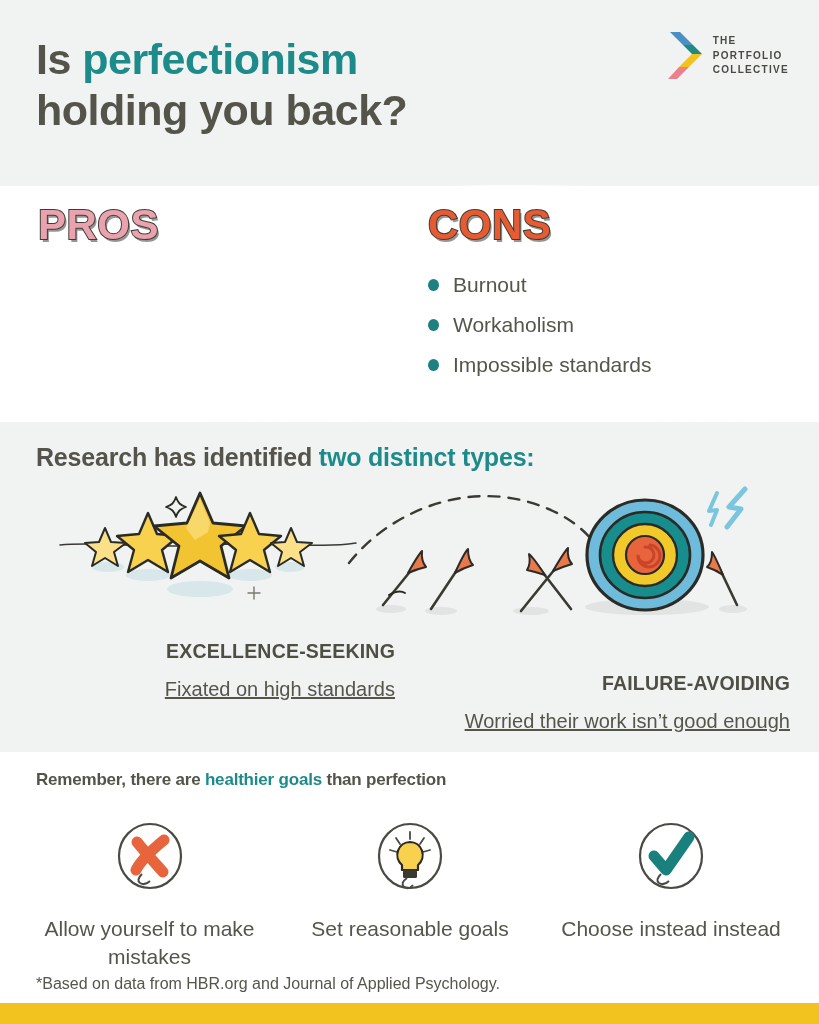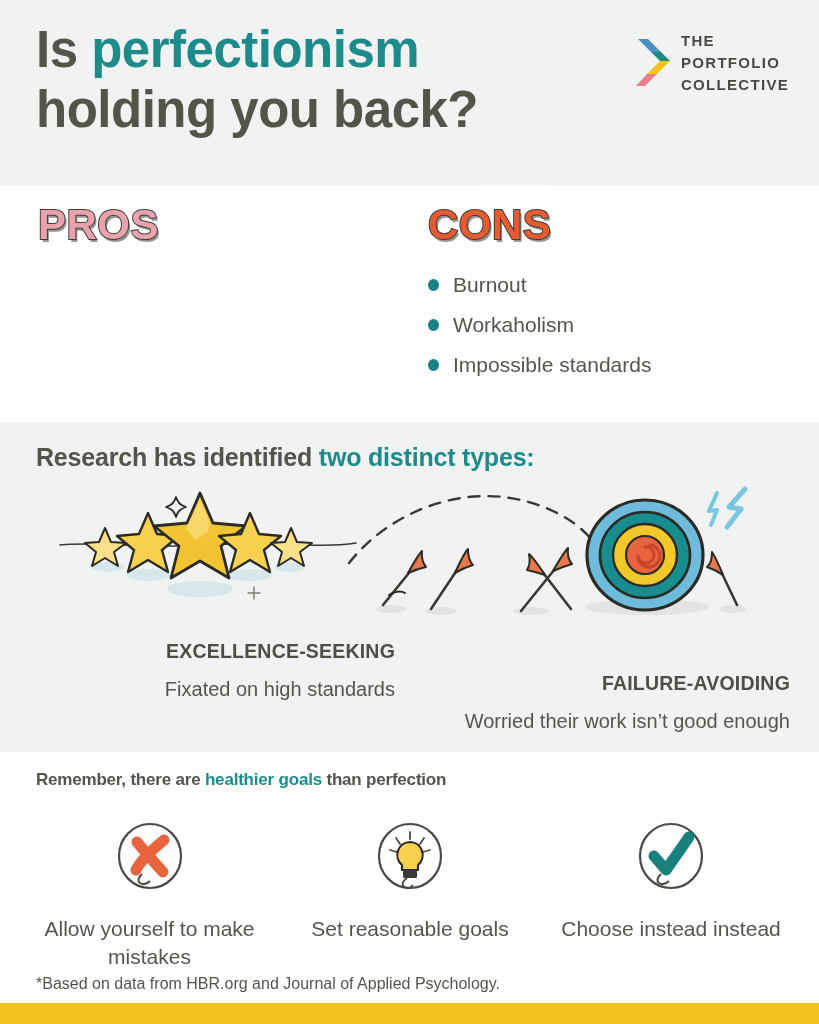--- a/index.html
+++ b/index.html
@@ -22,30 +22,30 @@
   .band-types   { top:422px; height:330px; background:#F1F2F2; }
   .band-goals   { top:752px; height:251px; background:#FFFFFF; }
   .band-footer  { top:1003px; height:21px; background:#F2C31E; }
 
   
   .wave { position:absolute; left:0; width:819px; height:14px; }
   .wave svg { display:block; width:100%; height:100%; }
 
   
   .hero-title {
-    position:absolute; left:36px; top:20px; width:560px;
-    font-size:51px; line-height:1.18; font-weight:bold;
+    position:absolute; left:36px; top:34px; width:560px;
+    font-size:43px; line-height:1.18; font-weight:bold;
     color:#54544A; letter-spacing:-0.5px;
   }
   .hero-title .teal { color:#1E8B8B; }
 
   .logo { position:absolute; right:30px; top:30px; display:flex; align-items:center; gap:9px; }
   .logo-mark { width:36px; height:52px; }
   .logo-words {
-    font-size:15px; font-weight:bold; letter-spacing:1.3px;
+    font-size:10px; font-weight:bold; letter-spacing:1.3px;
     color:#4A4A44; line-height:1.45; text-align:left;
   }
 
   
   .pc-col { position:absolute; top:204px; }
   .pc-left  { left:38px; }
   .pc-right { left:428px; }
   .pc-head {
     font-size:42px; font-weight:bold; letter-spacing:0.5px;
     line-height:1; margin-bottom:26px;
@@ -78,21 +78,21 @@
   .stars-svg  { position:absolute; left:58px;  top:0; }
   .target-svg { position:absolute; left:345px; top:-6px; }
 
   .type-col { position:absolute; top:640px; text-align:right; }
   .type-left  { left:35px;  width:360px; }
   .type-right { left:420px; width:370px;margin-top:32px; }
   .type-title {
     font-size:19.5px; font-weight:bold; color:#4E4E45;
     letter-spacing:0.2px; margin-bottom:13px;
   }
-  .type-sub { font-size:20px; color:#55554C; line-height:1.35; }
+  .type-sub { font-size:20px; color:#55554C; line-height:1.35;text-decoration:underline; }
 
   
   .goals-head {
     position:absolute; left:36px; top:770px; width:760px;
     font-size:17px; font-weight:bold; color:#54544A; letter-spacing:-0.2px;
   }
   .goals-head .teal { color:#1E8B8B; }
 
   .goal-col { position:absolute; top:818px; text-align:center; }
   .goal-1 { left:32px;  width:235px; }

